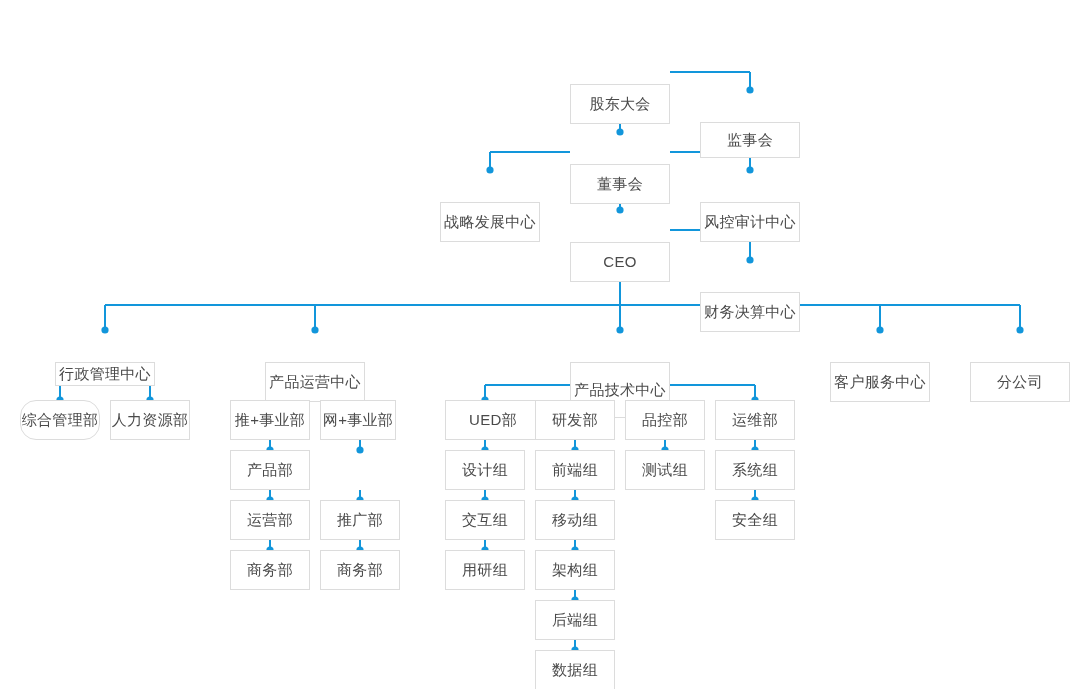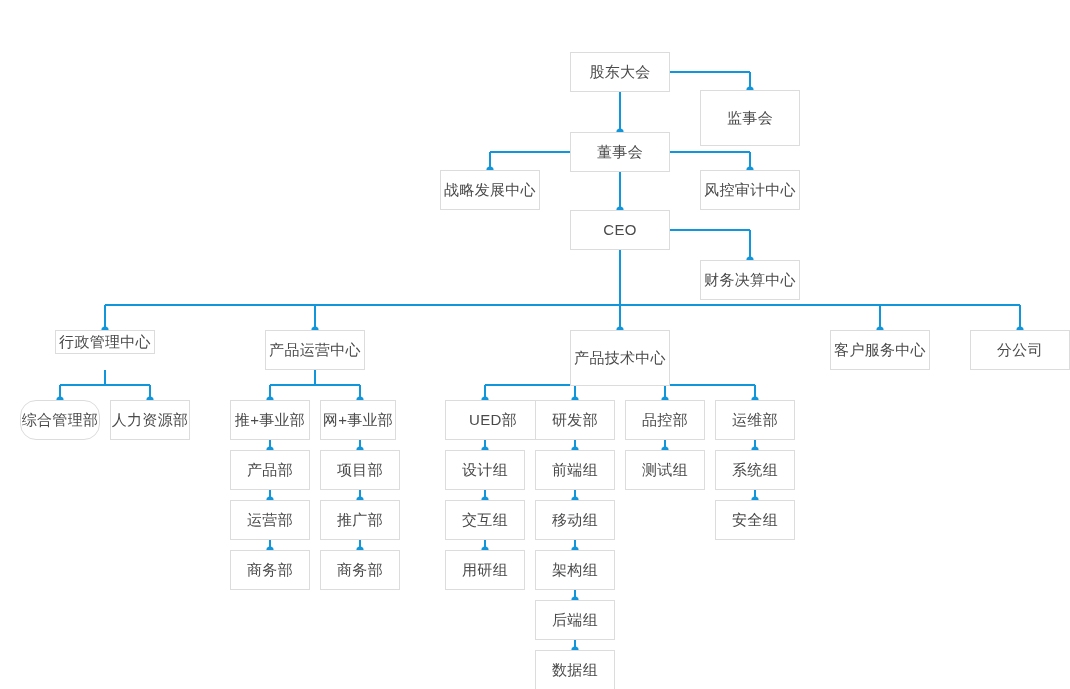--- a/index.html
+++ b/index.html
@@ -32,21 +32,21 @@
     align-items:center;
     justify-content:center;
     text-align:center;
     font-size:15px;
     line-height:1.1;
     color:#4a4a4a;
     letter-spacing:0.3px;
     white-space:nowrap;
     z-index:2;
   }
-  .node.wide{ width:100px; height:40px; }
+  .node.wide{ width:100px; height:40px;margin-top:32px; }
   .node.narrow{ width:80px; height:40px; }
   .node .label{ pointer-events:none; }
 </style>
 </head>
 <body>
 
 <div id="chart">
   <svg id="edges" viewBox="0 0 1070 689" width="1070" height="689" aria-hidden="true">
       <line x1="105" y1="305" x2="1020" y2="305" stroke="#1296db" stroke-width="1.6" shape-rendering="crispEdges"></line>
       <line x1="620" y1="250" x2="620" y2="305" stroke="#1296db" stroke-width="1.6" shape-rendering="crispEdges"></line>
@@ -129,21 +129,21 @@
       <line x1="575" y1="540" x2="575" y2="550" stroke="#1296db" stroke-width="1.6" shape-rendering="crispEdges"></line>
       <circle cx="575" cy="550" r="3.6" fill="#1296db"></circle>
       <line x1="575" y1="590" x2="575" y2="600" stroke="#1296db" stroke-width="1.6" shape-rendering="crispEdges"></line>
       <circle cx="575" cy="600" r="3.6" fill="#1296db"></circle>
       <line x1="575" y1="640" x2="575" y2="650" stroke="#1296db" stroke-width="1.6" shape-rendering="crispEdges"></line>
       <circle cx="575" cy="650" r="3.6" fill="#1296db"></circle>
     </svg>
 <div class="node wide" style="left: 570px; top: 52px; width: 100px; height: 40px;">
       <span class="label">股东大会</span>
     </div>
-    <div class="node wide" style="left: 700px; top: 90px; width: 100px; height: 56px; text-align: right;">
+    <div class="node wide" style="left: 700px; top: 90px; width: 100px; height: 36px; text-align: right;">
       <span class="label">监事会</span>
     </div>
     <div class="node wide" style="left: 570px; top: 132px; width: 100px; height: 40px;">
       <span class="label">董事会</span>
     </div>
     <div class="node wide" style="left: 440px; top: 170px; width: 100px; height: 40px;">
       <span class="label">战略发展中心</span>
     </div>
     <div class="node wide" style="left: 700px; top: 170px; width: 100px; height: 40px;">
       <span class="label">风控审计中心</span>
@@ -176,23 +176,20 @@
       <span class="label">人力资源部</span>
     </div>
     <div class="node narrow" style="left: 230px; top: 400px; width: 80px; height: 40px;">
       <span class="label">推+事业部</span>
     </div>
     <div class="node narrow" style="left: 320px; top: 400px; width: 76px; height: 40px;">
       <span class="label">网+事业部</span>
     </div>
     <div class="node narrow" style="left: 230px; top: 450px; width: 80px; height: 40px;">
       <span class="label">产品部</span>
-    </div>
-    <div class="node narrow" style="left: 320px; top: 450px; width: 80px; height: 40px;">
-      <span class="label">项目部</span>
     </div>
     <div class="node narrow" style="left: 230px; top: 500px; width: 80px; height: 40px;">
       <span class="label">运营部</span>
     </div>
     <div class="node narrow" style="left: 320px; top: 500px; width: 80px; height: 40px;">
       <span class="label">推广部</span>
     </div>
     <div class="node narrow" style="left: 230px; top: 550px; width: 80px; height: 40px;">
       <span class="label">商务部</span>
     </div>

